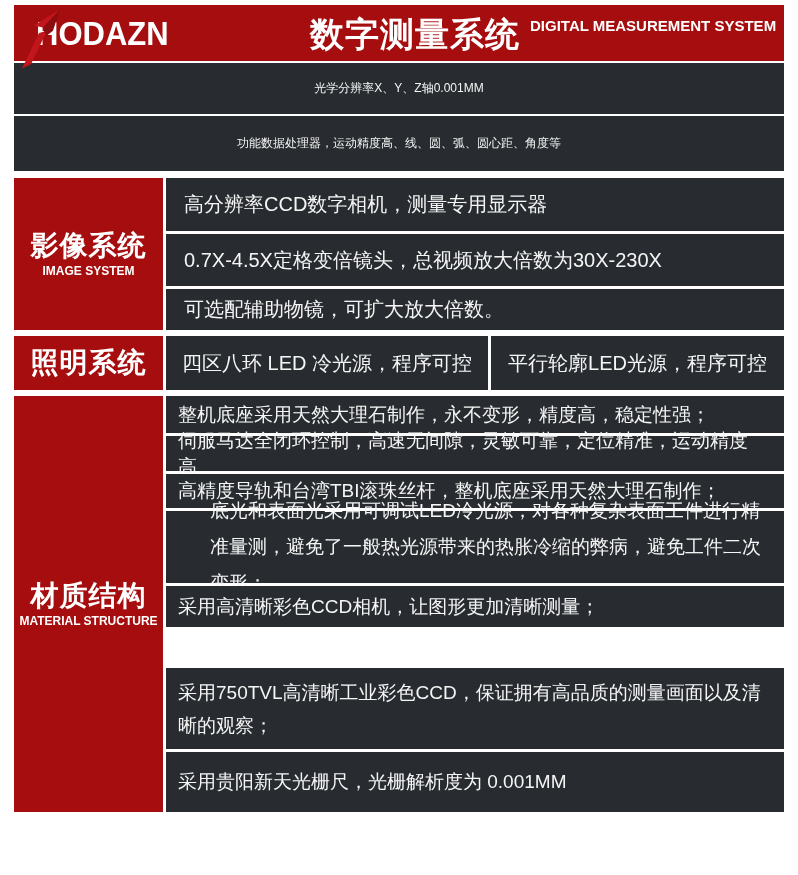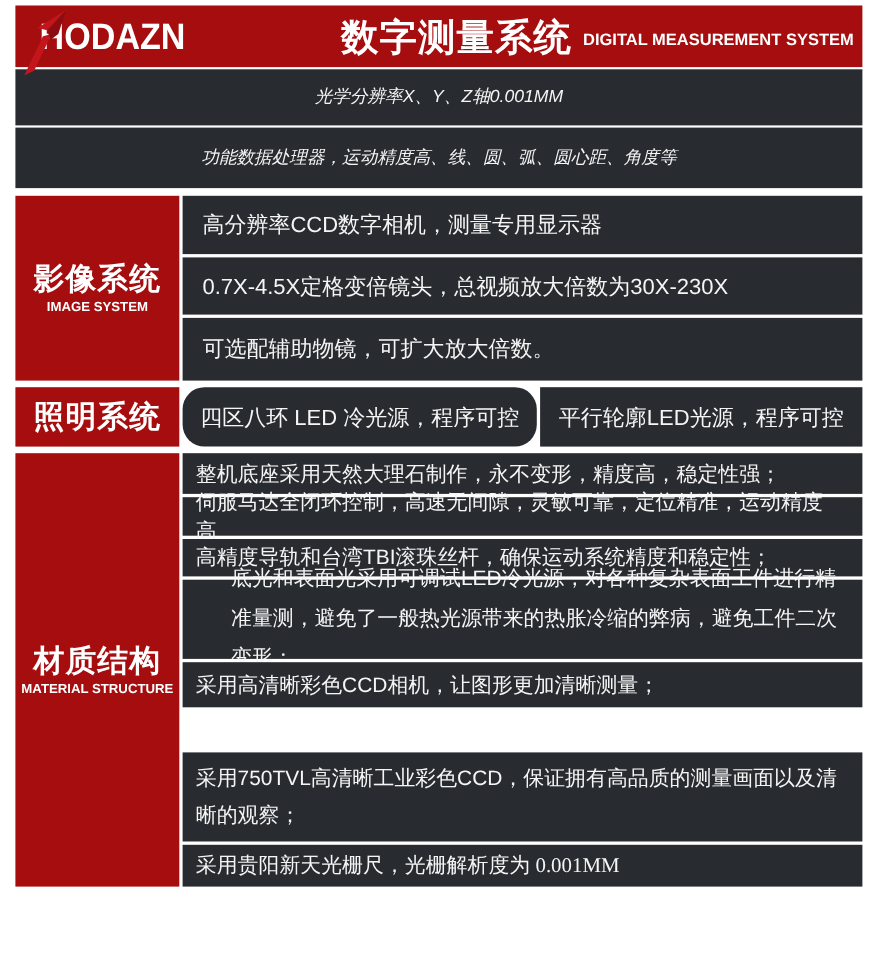--- a/index.html
+++ b/index.html
@@ -35,29 +35,28 @@
   .title-group{
     position:absolute;left:296px;top:0;height:56px;
     display:flex;align-items:flex-end;gap:10px;color:#fff;
   }
   .title-cn{
     font-size:34px;font-weight:bold;line-height:1;
     padding-bottom:10px;letter-spacing:1px;
   }
   .title-en{
     font-size:15px;font-weight:bold;line-height:1;
-    padding-bottom:17px;letter-spacing:0px;
+    padding-bottom:28px;letter-spacing:0px;
   }
 
   
   .spec-row{
     background:var(--dark);color:var(--txt);
     display:flex;align-items:center;justify-content:center;
-    font-size:16px;
-    font-style:italic;
+    font-size:12px;
   }
   .spec-row.r1{height:51px;margin-bottom:2px;}
   .spec-row.r2{height:55px;margin-bottom:7px;}
 
   
   .section{display:flex;margin-bottom:6px;}
   .section:last-child{margin-bottom:0;}
   .section-label{
     width:149px;flex-shrink:0;background:var(--red);color:#fff;
     display:flex;flex-direction:column;align-items:center;justify-content:center;
@@ -67,40 +66,40 @@
   .label-en{font-size:12px;font-weight:bold;margin-top:2px;letter-spacing:0px;}
   .section-content{flex:1;display:flex;flex-direction:column;gap:3px;min-width:0;}
   .content-row{
     background:var(--dark);color:var(--txt);
     display:flex;align-items:center;
     font-size:20px;padding:0 18px;
   }
   
   .img-r0{height:53px;}
   .img-r1{height:52px;}
-  .img-r2{height:57px;}
+  .img-r2{height:41px;}
   
   .cols{display:flex;gap:3px;height:54px;}
   .col{
     background:var(--dark);color:var(--txt);
     display:flex;align-items:center;justify-content:center;
     font-size:20px;padding:0 8px;
   }
-  .col.c0{width:322px;flex-shrink:0;border-radius:20px;}
+  .col.c0{width:322px;flex-shrink:0;}
   .col.c1{flex:1;}
   
   .mat{font-size:19px;padding:0 12px;}
   .mat-r0{height:37px;}
   .mat-r1{height:35px;padding-right:18px;}
   .mat-r2{height:34px;}
   .mat-r3{height:72px;line-height:36px;padding-left:44px;}
   .mat-r4{height:41px;}
   .mat-r5{height:71px;line-height:32px;}
   .mat-r6{height:81px;line-height:33px;margin-top:38px;}
-  .mat-r7{height:38px;font-family:Liberation Serif, serif;}
+  .mat-r7{height:60px;}
 </style>
 </head>
 <body>
 
 <div class="page">
   <div class="spec-table">
 
     <div class="banner">
       <div class="logo">
         <svg class="logo-arrow" viewBox="0 0 46 58" xmlns="http://www.w3.org/2000/svg">
@@ -144,21 +143,21 @@
     </div>
 
     <div class="section">
       <div class="section-label">
         <span class="label-cn">材质结构</span>
         <span class="label-en">MATERIAL STRUCTURE</span>
       </div>
       <div class="section-content">
         <div class="content-row mat mat-r0">整机底座采用天然大理石制作，永不变形，精度高，稳定性强；</div>
         <div class="content-row mat mat-r1">伺服马达全闭环控制，高速无间隙，灵敏可靠，定位精准，运动精度高</div>
-        <div class="content-row mat mat-r2">高精度导轨和台湾TBI滚珠丝杆，确保运动系统精度和稳定性；</div>
+        <div class="content-row mat mat-r2">高精度导轨和台湾TBI滚珠丝杆，整机底座采用天然大理石制作；</div>
         <div class="content-row mat mat-r3">底光和表面光采用可调试LED冷光源，对各种复杂表面工件进行精准量测，避免了一般热光源带来的热胀冷缩的弊病，避免工件二次变形；</div>
         <div class="content-row mat mat-r4">采用高清晰彩色CCD相机，让图形更加清晰测量；</div>
         <div class="content-row mat mat-r6">采用750TVL高清晰工业彩色CCD，保证拥有高品质的测量画面以及清晰的观察；</div>
         <div class="content-row mat mat-r7">采用贵阳新天光栅尺，光栅解析度为 0.001MM</div>
       </div>
     </div>
 
   </div>
 </div>
 

